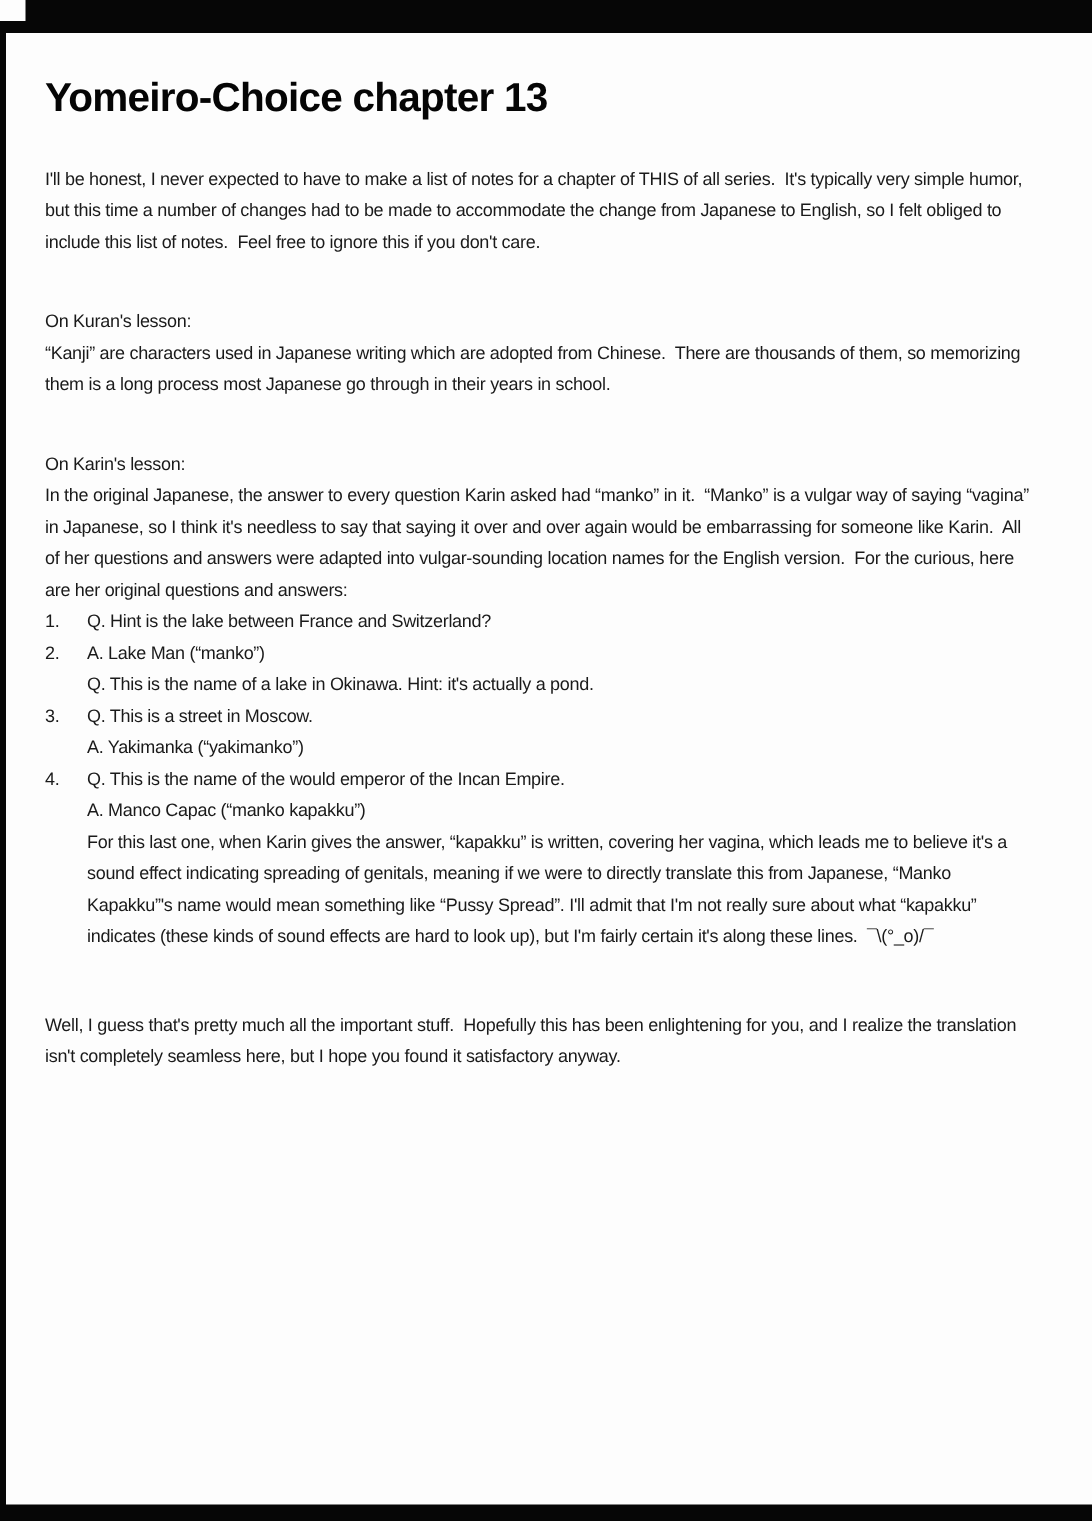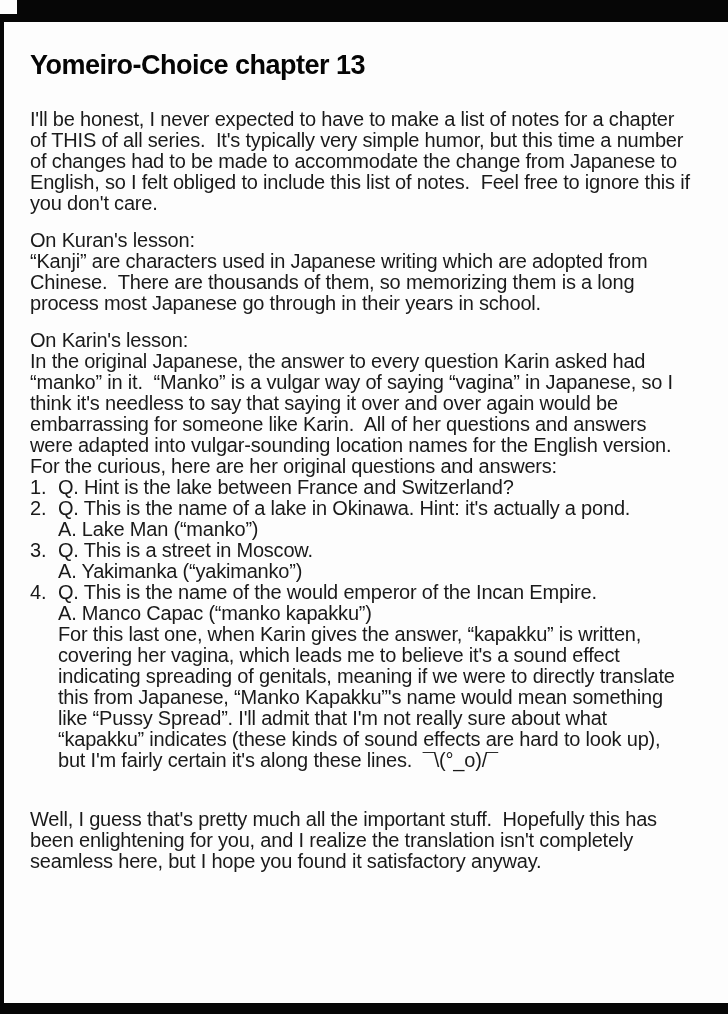--- a/index.html
+++ b/index.html
@@ -28,28 +28,28 @@
     margin: 0 0 20px 0;
     font-size: 27px;
     line-height: 47px;
     font-weight: bold;
     color: #050505;
     letter-spacing: -0.5px;
   }
   h1 .tl { display: block; }
   .p {
     margin: 0;
-    font-size: 20px;
+    font-size: 12px;
     line-height: 21px;
     letter-spacing: -0.2px;
     white-space: pre-wrap;
     color: #1a1a1a;
   }
   .mt-big { margin-top: 38px; }
-  .heading { margin-top: 16px; }
+  .heading { margin-top: 32px; }
   .qa-list { margin: 0; padding: 0; list-style: none; }
   .qa-item { display: flex; }
   .qa-num  { flex: none; width: 28px; }
   .qa-body { flex: 1; }
   .qa-note:empty { display: none; }
 </style>
 </head>
 <body>
 
 <div class="page">
@@ -78,22 +78,22 @@
     <ol class="qa-list">
       <li class="qa-item">
         <span class="p qa-num">1.</span>
         <span class="qa-body">
           <span class="p" style="display:block">Q. Hint is the lake between France and Switzerland?</span>
         </span>
       </li>
       <li class="qa-item">
         <span class="p qa-num">2.</span>
         <span class="qa-body">
+          <span class="p" style="display:block">A. Lake Man (“manko”)</span>
           <span class="p" style="display:block">Q. This is the name of a lake in Okinawa. Hint: it's actually a pond.</span>
-          <span class="p" style="display:block">A. Lake Man (“manko”)</span>
         </span>
       </li>
       <li class="qa-item">
         <span class="p qa-num">3.</span>
         <span class="qa-body">
           <span class="p" style="display:block">Q. This is a street in Moscow.</span>
           <span class="p" style="display:block">A. Yakimanka (“yakimanko”)</span>
         </span>
       </li>
       <li class="qa-item">

